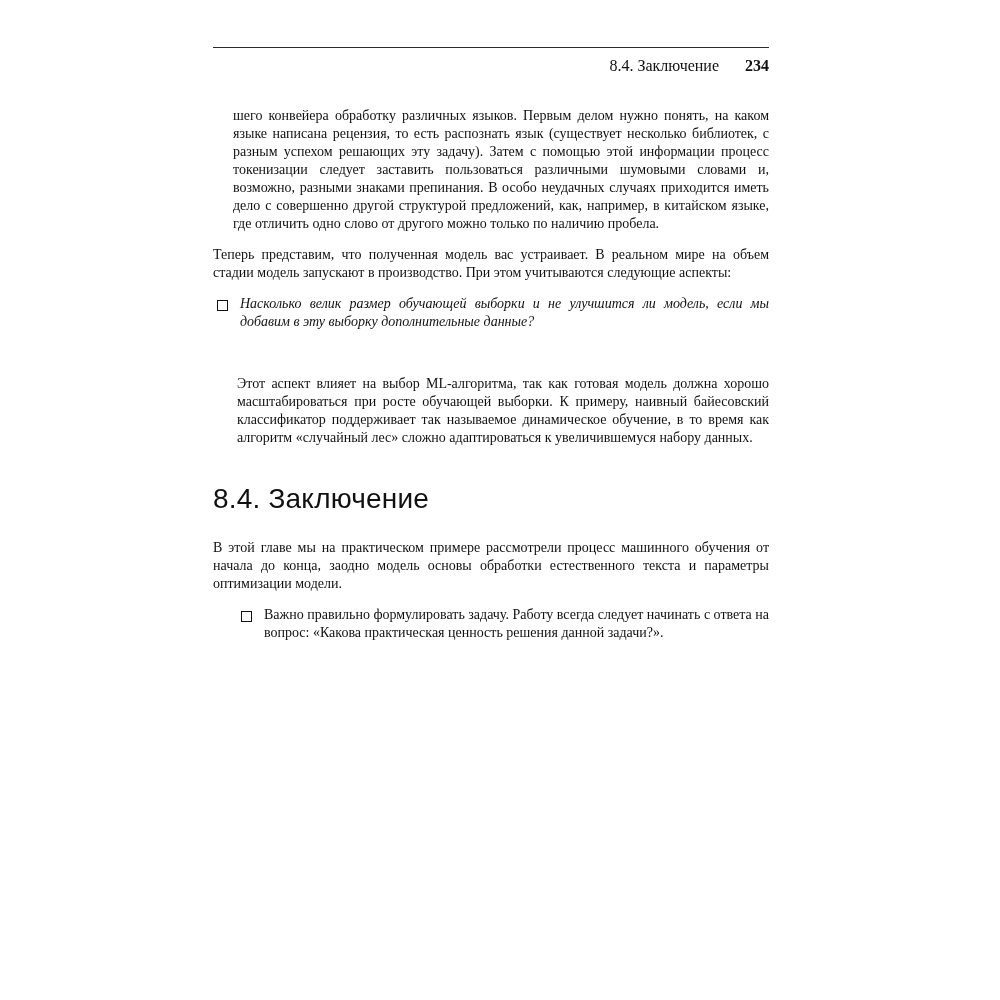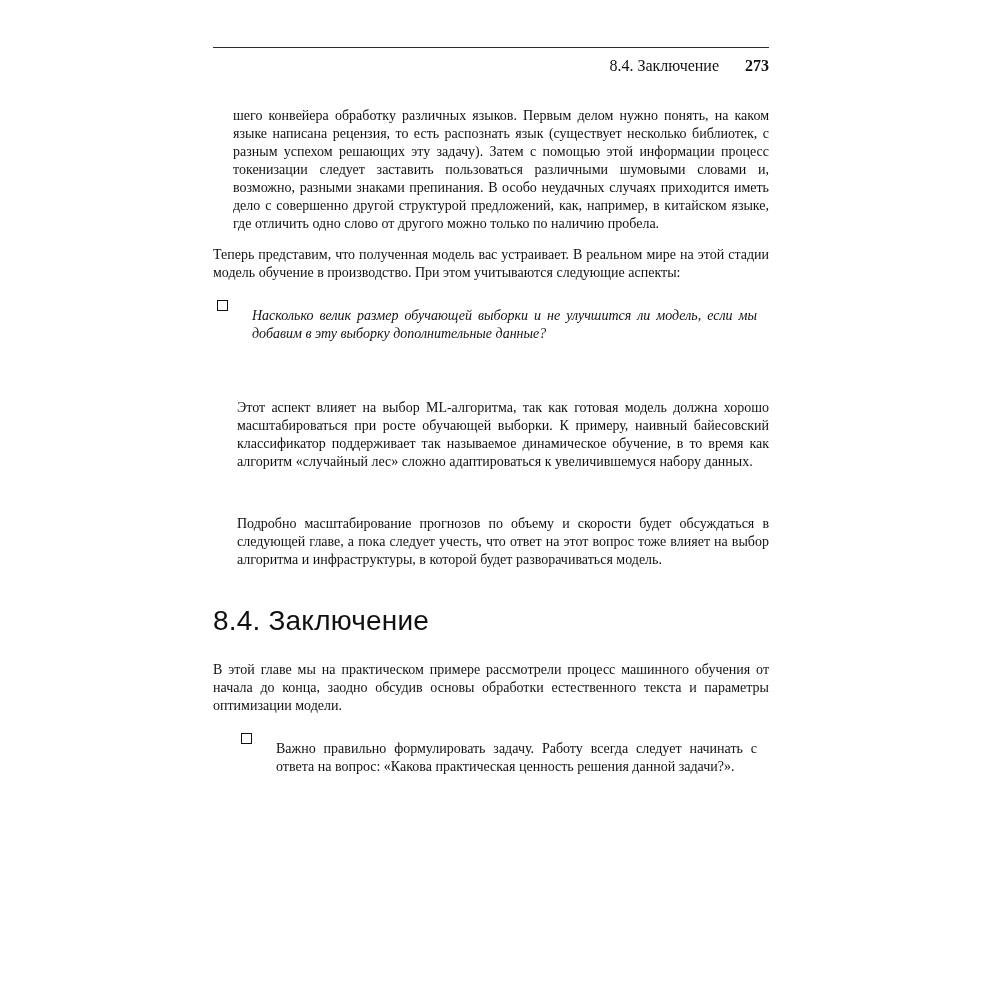--- a/index.html
+++ b/index.html
@@ -55,61 +55,60 @@
     padding-top: 5px;
     box-sizing: border-box;
   }
   .bullet-square {
     display: block;
     width: 9px;
     height: 9px;
     border: 1.6px solid #111111;
     background: transparent;
   }
-  .bullet-text { flex: 1 1 auto; margin: 12px; }
+  .bullet-text { flex: 1 1 auto; margin: 0; }
   .bullet-text.italic { font-style: italic; }
 
   .section-heading {
     font-family: "Liberation Sans", sans-serif;
     font-size: 28px;
     font-weight: normal;
     letter-spacing: 0.2px;
     margin: 36px 0 24px 0;
   }
 </style>
 </head>
 <body>
 
 <div class="page">
   <div class="content">
 
     <div class="running-head">
       <span class="rh-title">8.4. Заключение</span>
-      <span class="rh-page">273</span>
+      <span class="rh-page">234</span>
     </div>
 
     <p class="para cont">шего конвейера обработку различных языков. Первым делом нужно понять, на каком языке написана рецензия, то есть распознать язык (существует несколько библиотек, с разным успехом решающих эту задачу). Затем с помощью этой информации процесс токенизации следует заставить пользоваться различными шумовыми словами и, возможно, разными знаками препинания. В особо неудачных случаях приходится иметь дело с совершенно другой структурой предложений, как, например, в китайском языке, где отличить одно слово от другого можно только по наличию пробела.</p>
 
-    <p class="para">Теперь представим, что полученная модель вас устраивает. В реальном мире на этой стадии модель обучение в производство. При этом учитываются следующие аспекты:</p>
+    <p class="para">Теперь представим, что полученная модель вас устраивает. В реальном мире на объем стадии модель запускают в производство. При этом учитываются следующие аспекты:</p>
 
     <div class="bullet-row">
       <span class="bullet-marker">
         <span class="bullet-square"></span>
       </span>
       <p class="bullet-text italic">Насколько велик размер обучающей выборки и не улучшится ли модель, если мы добавим в эту выборку дополнительные данные?</p>
     </div>
 
     <p class="sub">Этот аспект влияет на выбор ML-алгоритма, так как готовая модель должна хорошо масштабироваться при росте обучающей выборки. К примеру, наивный байесовский классификатор поддерживает так называемое динамическое обучение, в то время как алгоритм «случайный лес» сложно адаптироваться к увеличившемуся набору данных.</p>
 
 
-    <p class="sub">Подробно масштабирование прогнозов по объему и скорости будет обсуждаться в следующей главе, а пока следует учесть, что ответ на этот вопрос тоже влияет на выбор алгоритма и инфраструктуры, в которой будет разворачиваться модель.</p>
 
     <h2 class="section-heading">8.4. Заключение</h2>
 
-    <p class="para">В этой главе мы на практическом примере рассмотрели процесс машинного обучения от начала до конца, заодно обсудив основы обработки естественного текста и параметры оптимизации модели.</p>
+    <p class="para">В этой главе мы на практическом примере рассмотрели процесс машинного обучения от начала до конца, заодно модель основы обработки естественного текста и параметры оптимизации модели.</p>
 
 
     <div class="bullet-row level2">
       <span class="bullet-marker">
         <span class="bullet-square"></span>
       </span>
       <p class="bullet-text">Важно правильно формулировать задачу. Работу всегда следует начинать с ответа на вопрос: «Какова практическая ценность решения данной задачи?».</p>
     </div>
 
   </div>

